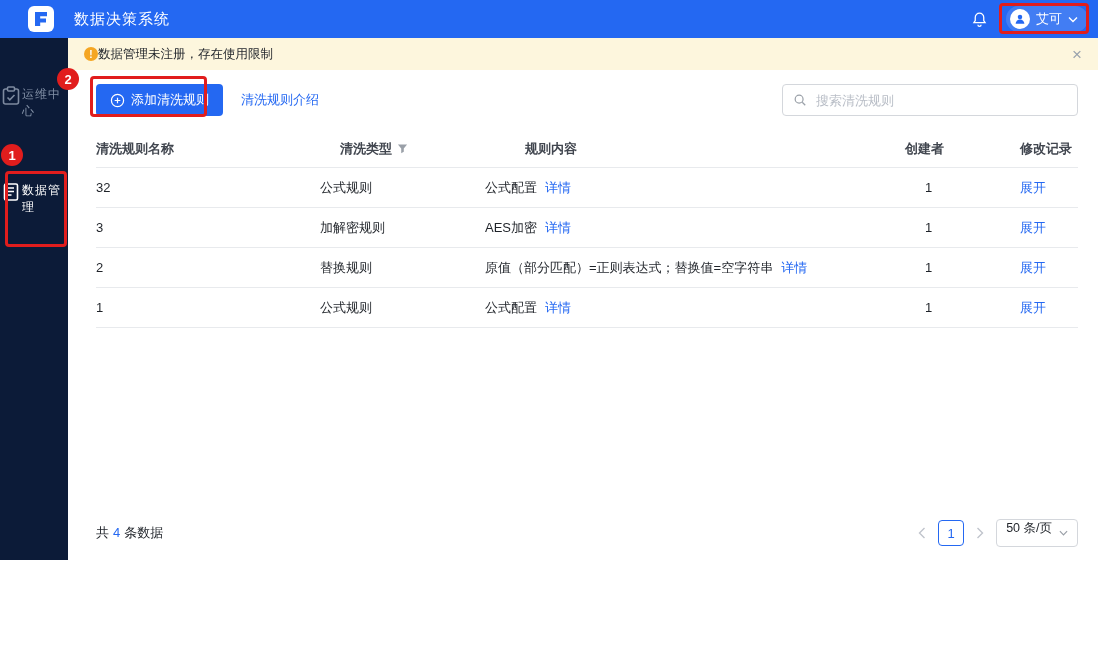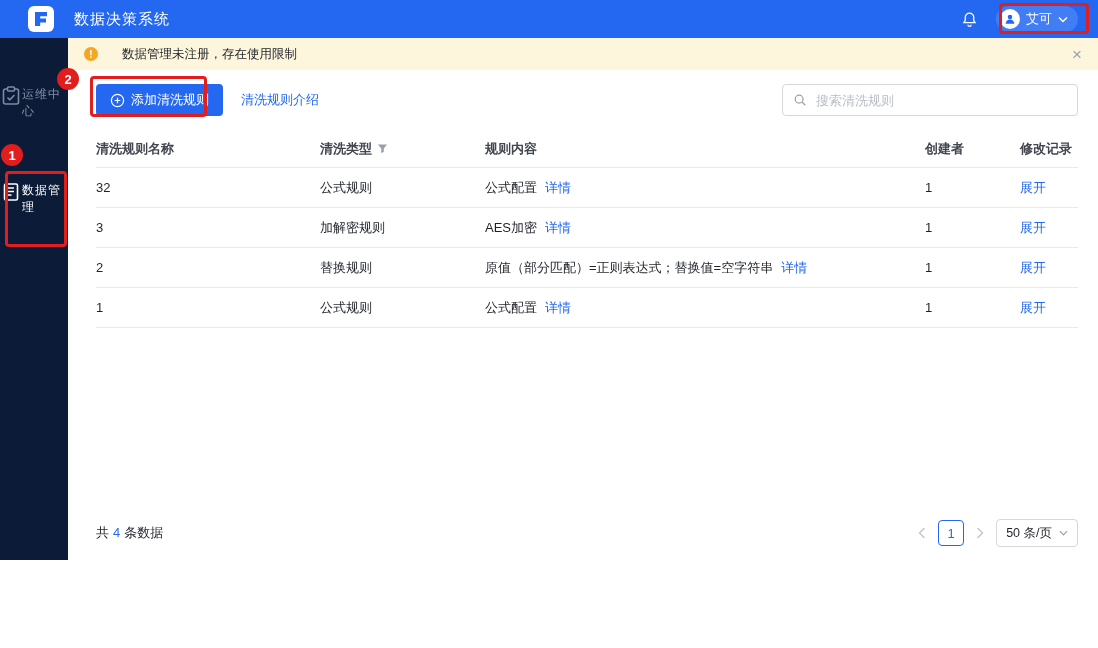--- a/index.html
+++ b/index.html
@@ -5,61 +5,61 @@
   * { box-sizing: border-box; }
   body { margin: 0; background: #fff; font-family: "Liberation Sans", sans-serif; }
   .stage { position: relative; width: 1098px; height: 560px; background: #bef264; overflow: hidden; }
 
   
   .topbar { position: absolute; top: 0; left: 0; right: 0; height: 38px; background: #2468f2;
             display: flex; align-items: center; }
   .logo { width: 26px; height: 26px; background: #fff; border-radius: 6px; margin-left: 28px;
           display: flex; align-items: center; justify-content: center; flex: 0 0 auto; }
   .app-title { color: #fff; font-size: 15px; font-weight: 500; margin-left: 20px; letter-spacing: 1px; }
-  .topbar-right { margin-left: auto; display: flex; gap: 18px; padding-right: 20px; }
+  .topbar-right { margin-left: auto; display: flex; gap: 18px; padding-right: 10px; }
   .bell { display: flex; align-items: center; cursor: pointer; }
   .user-chip { display: flex; align-items: center; gap: 6px; background: rgba(255,255,255,0.14);
                border-radius: 16px; padding: 3px 10px 3px 4px; cursor: pointer; }
   .avatar { width: 20px; height: 20px; border-radius: 50%; background: #fff;
             display: flex; align-items: center; justify-content: center; }
   .user-name { color: #fff; font-size: 13px; }
 
   
   .sidebar { position: absolute; top: 38px; left: 0; bottom: 0; width: 68px; background: #0c1b38; }
   .side-item { display: flex; flex-direction: row; align-items: center; cursor: pointer; }
   .side-item.first { margin-top: 38px; }
   .side-item.second { margin-top: 52px; }
   .side-label { font-size: 12px; margin-top: 10px; color: #8290a6; letter-spacing: 1px; }
   .side-item.active .side-label { color: #ffffff; }
 
   
   .banner { position: absolute; left: 68px; top: 38px; right: 0; height: 32px; background: #fdf6dd;
             display: flex; align-items: center; padding: 0 16px; }
   .warn-dot { width: 14px; height: 14px; border-radius: 50%; background: #f5a623; color: #fff;
               font-size: 10px; font-weight: bold; display: flex; align-items: center; justify-content: center; flex: 0 0 auto; }
-  .banner-text { font-size: 12.5px; color: #1f2329; margin-left: 24px; }
+  .banner-text { font-size: 12.5px; color: #1f2329; margin-left: 0; }
   .banner-close { margin-left: auto; color: #9aa3ad; font-size: 17px; line-height: 1; cursor: pointer; }
 
   
   .content { position: absolute; left: 68px; top: 70px; right: 0; bottom: 0; background: #fff;
              padding: 0 20px 0 28px; }
   .toolbar { display: flex; align-items: center; margin-top: 14px; height: 32px; }
   .btn-primary { background: #2468f2; color: #fff; border: none; border-radius: 4px; height: 32px;
                  padding: 13px 14px; font-size: 13px; display: flex; align-items: center; gap: 6px;
                  cursor: pointer; font-family: inherit; }
   .intro-link { color: #2468f2; font-size: 13px; margin-left: 18px; text-decoration: none; cursor: pointer; }
   .searchbox { margin-left: auto; width: 296px; height: 32px; border: 1px solid #d4d7dc; border-radius: 4px;
                display: flex; align-items: center; padding: 0 10px; gap: 7px; background: #fff; }
   .searchbox input { border: none; outline: none; flex: 1; font-size: 13px; color: #333; font-family: inherit; background: transparent; }
   .searchbox input::placeholder { color: #b8bdc6; }
 
   
   .table { margin-top: 14px; }
   .tr { display: flex; align-items: center; border-bottom: 1px solid #e8eaed; }
-  .tr.head { height: 38px; color: #41464f; font-size: 13px; font-weight: 600; }
+  .tr.head { height: 38px; color: #41464f; font-size: 13px; font-weight: 600; gap: 20px; }
   .tr.body-row { height: 40px; font-size: 13px; color: #1f2329; }
   .td { padding-right: 10px; display: flex; align-items: center; }
   .c-name    { width: 224px; }
   .c-type    { width: 165px; }
   .c-content { flex: 1; }
   .c-creator { width: 95px; }
   .c-record  { width: 58px; padding-right: 0; }
   .link { color: #2468f2; text-decoration: none; cursor: pointer; }
   .c-content .link { margin-left: 8px; text-align: right; }
   .filter-ic { margin-left: 5px; display: flex; align-items: center; cursor: pointer; }
@@ -67,21 +67,21 @@
   
   .footer { position: absolute; left: 96px; right: 20px; bottom: 12px; height: 30px;
             display: flex; align-items: center; }
   .total { font-size: 13px; color: #1f2329; }
   .total .count { color: #2468f2; margin: 0 4px; }
   .pager { margin-left: auto; display: flex; align-items: center; gap: 12px; }
   .pg-arrow { display: flex; align-items: center; cursor: pointer; }
   .pg-current { width: 26px; height: 26px; border: 1px solid #2468f2; color: #2468f2; border-radius: 4px;
                 display: flex; align-items: center; justify-content: center; font-size: 13px; cursor: pointer; }
   .pg-size { height: 28px; border: 1px solid #d4d7dc; border-radius: 4px; padding: 0 9px;
-             display: flex; align-items: center; gap: 7px; font-size: 12.5px; color: #1f2329; cursor: pointer; }
+             display: flex; gap: 7px; font-size: 12.5px; color: #1f2329; cursor: pointer; }
 
   
   .ann-box { position: absolute; border: 3px solid #e11d1d; border-radius: 4px; pointer-events: none; z-index: 50; }
   .ann-badge { position: absolute; width: 22px; height: 22px; border-radius: 50%; background: #e11d1d;
                color: #fff; font-size: 13px; font-weight: bold; display: flex; align-items: center;
                justify-content: center; z-index: 51; pointer-events: none; }
 </style>
 </head>
 <body>
 

